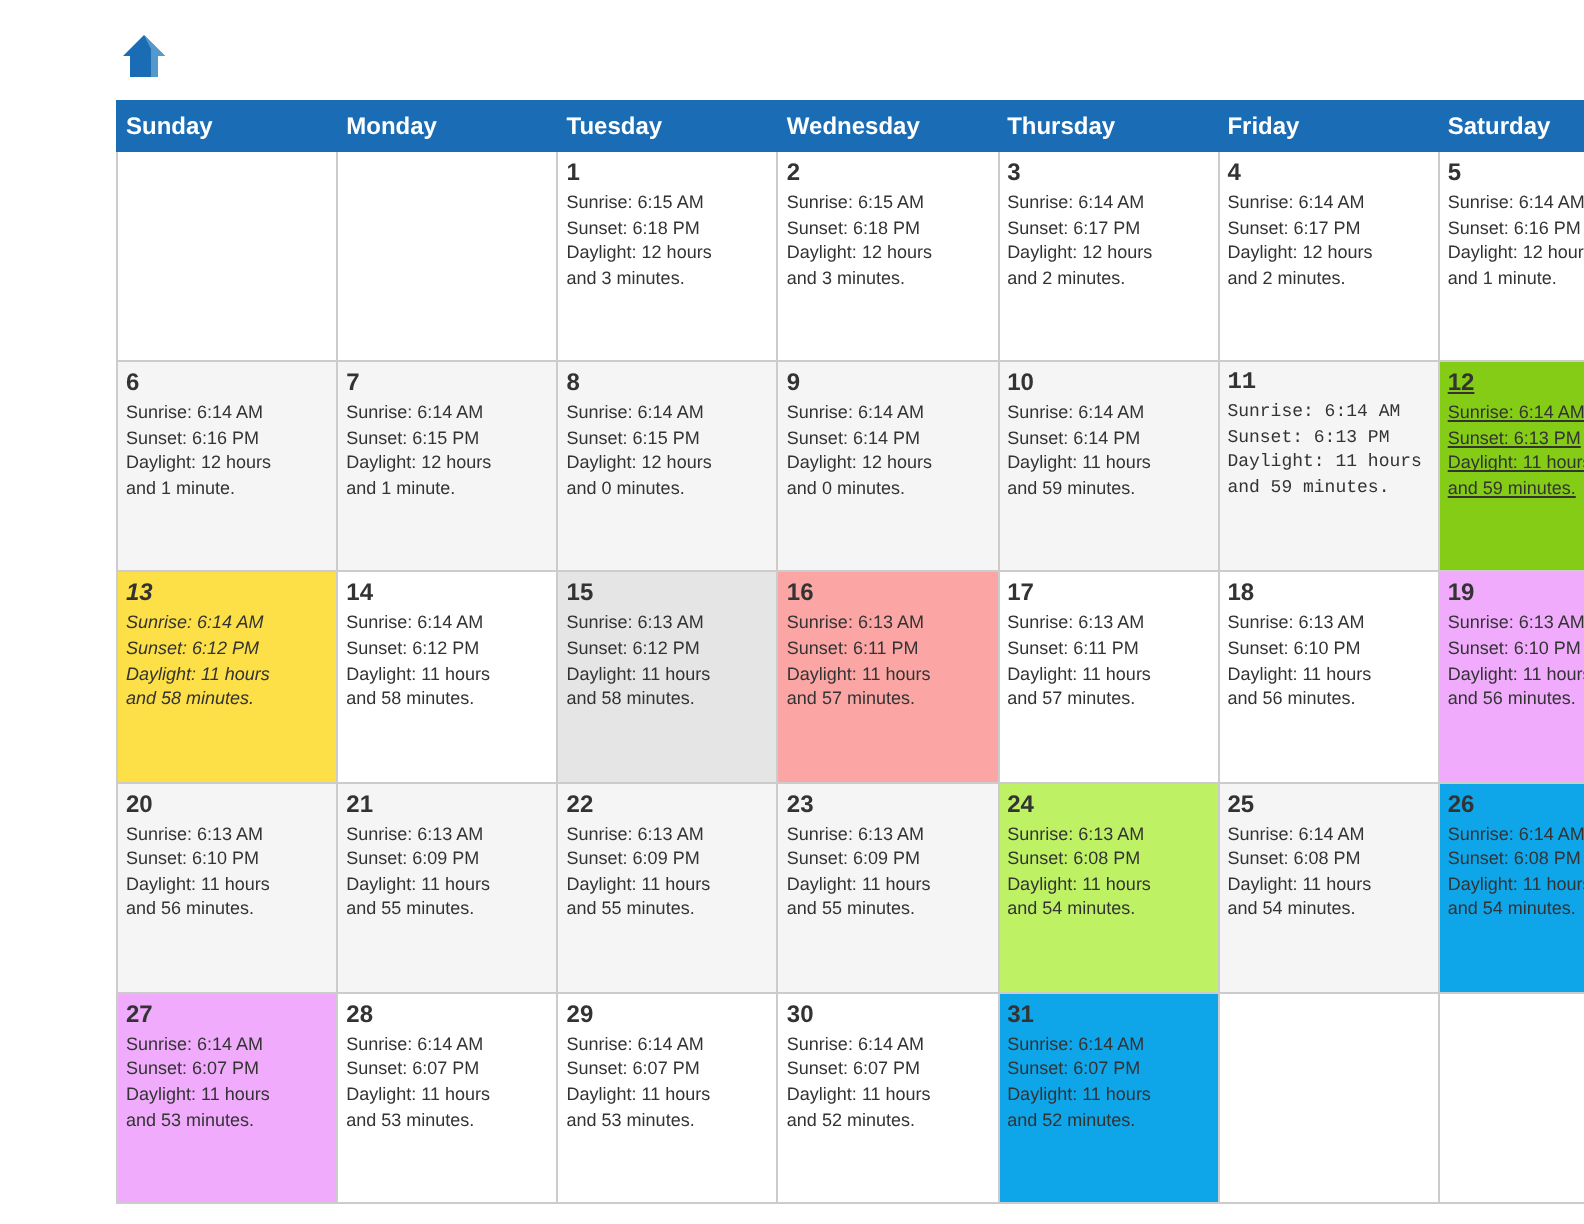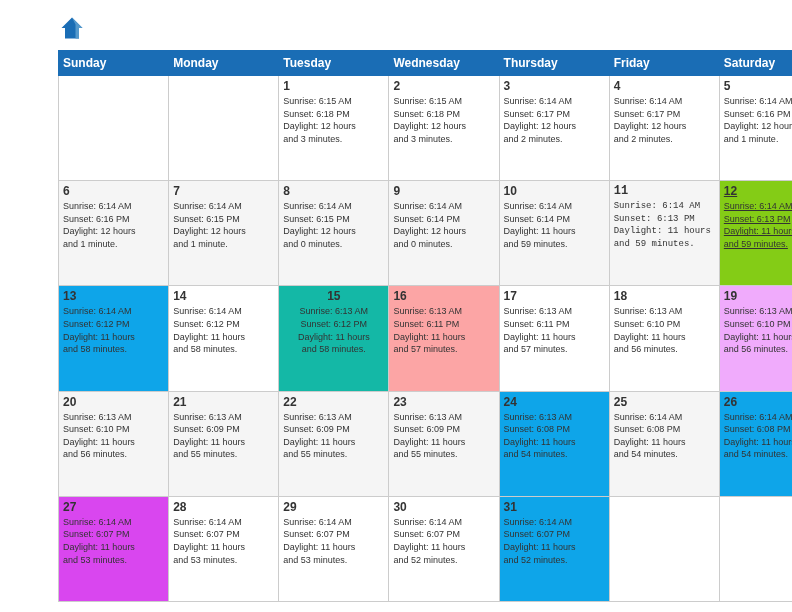--- a/index.html
+++ b/index.html
@@ -222,35 +222,35 @@
           </td>
           <td style="background: #84cc16; text-decoration: underline;">
             <span class="day-num">12</span>
             <div class="day-info" style="white-space: pre-line;">Sunrise: 6:14 AM
 Sunset: 6:13 PM
 Daylight: 11 hours
 and 59 minutes.</div>
           </td>
         </tr>
         <tr>
-          <td style="background: #0ea5e9;">
+          <td style="background: #fde047; font-style: italic;">
             <span class="day-num">13</span>
             <div class="day-info" style="white-space: pre-line;">Sunrise: 6:14 AM
 Sunset: 6:12 PM
 Daylight: 11 hours
 and 58 minutes.</div>
           </td>
           <td style="background: rgb(255, 255, 255);">
             <span class="day-num">14</span>
             <div class="day-info" style="white-space: pre-line;">Sunrise: 6:14 AM
 Sunset: 6:12 PM
 Daylight: 11 hours
 and 58 minutes.</div>
           </td>
-          <td style="background: #14b8a6; text-align: center;">
+          <td style="background: #e5e5e5;">
             <span class="day-num">15</span>
             <div class="day-info" style="white-space: pre-line;">Sunrise: 6:13 AM
 Sunset: 6:12 PM
 Daylight: 11 hours
 and 58 minutes.</div>
           </td>
           <td style="background: #fca5a5;">
             <span class="day-num">16</span>
             <div class="day-info" style="white-space: pre-line;">Sunrise: 6:13 AM
 Sunset: 6:11 PM
@@ -301,21 +301,21 @@
 Daylight: 11 hours
 and 55 minutes.</div>
           </td>
           <td style="background: rgb(245, 245, 245);">
             <span class="day-num">23</span>
             <div class="day-info" style="white-space: pre-line;">Sunrise: 6:13 AM
 Sunset: 6:09 PM
 Daylight: 11 hours
 and 55 minutes.</div>
           </td>
-          <td style="background: #0ea5e9;">
+          <td style="background: #bef264;">
             <span class="day-num">24</span>
             <div class="day-info" style="white-space: pre-line;">Sunrise: 6:13 AM
 Sunset: 6:08 PM
 Daylight: 11 hours
 and 54 minutes.</div>
           </td>
           <td style="background: rgb(245, 245, 245);">
             <span class="day-num">25</span>
             <div class="day-info" style="white-space: pre-line;">Sunrise: 6:14 AM
 Sunset: 6:08 PM
@@ -324,21 +324,21 @@
           </td>
           <td style="background: #0ea5e9;">
             <span class="day-num">26</span>
             <div class="day-info" style="white-space: pre-line;">Sunrise: 6:14 AM
 Sunset: 6:08 PM
 Daylight: 11 hours
 and 54 minutes.</div>
           </td>
         </tr>
         <tr>
-          <td style="background: #d946ef;">
+          <td style="background: #f0abfc;">
             <span class="day-num">27</span>
             <div class="day-info" style="white-space: pre-line;">Sunrise: 6:14 AM
 Sunset: 6:07 PM
 Daylight: 11 hours
 and 53 minutes.</div>
           </td>
           <td style="background: rgb(255, 255, 255);">
             <span class="day-num">28</span>
             <div class="day-info" style="white-space: pre-line;">Sunrise: 6:14 AM
 Sunset: 6:07 PM

